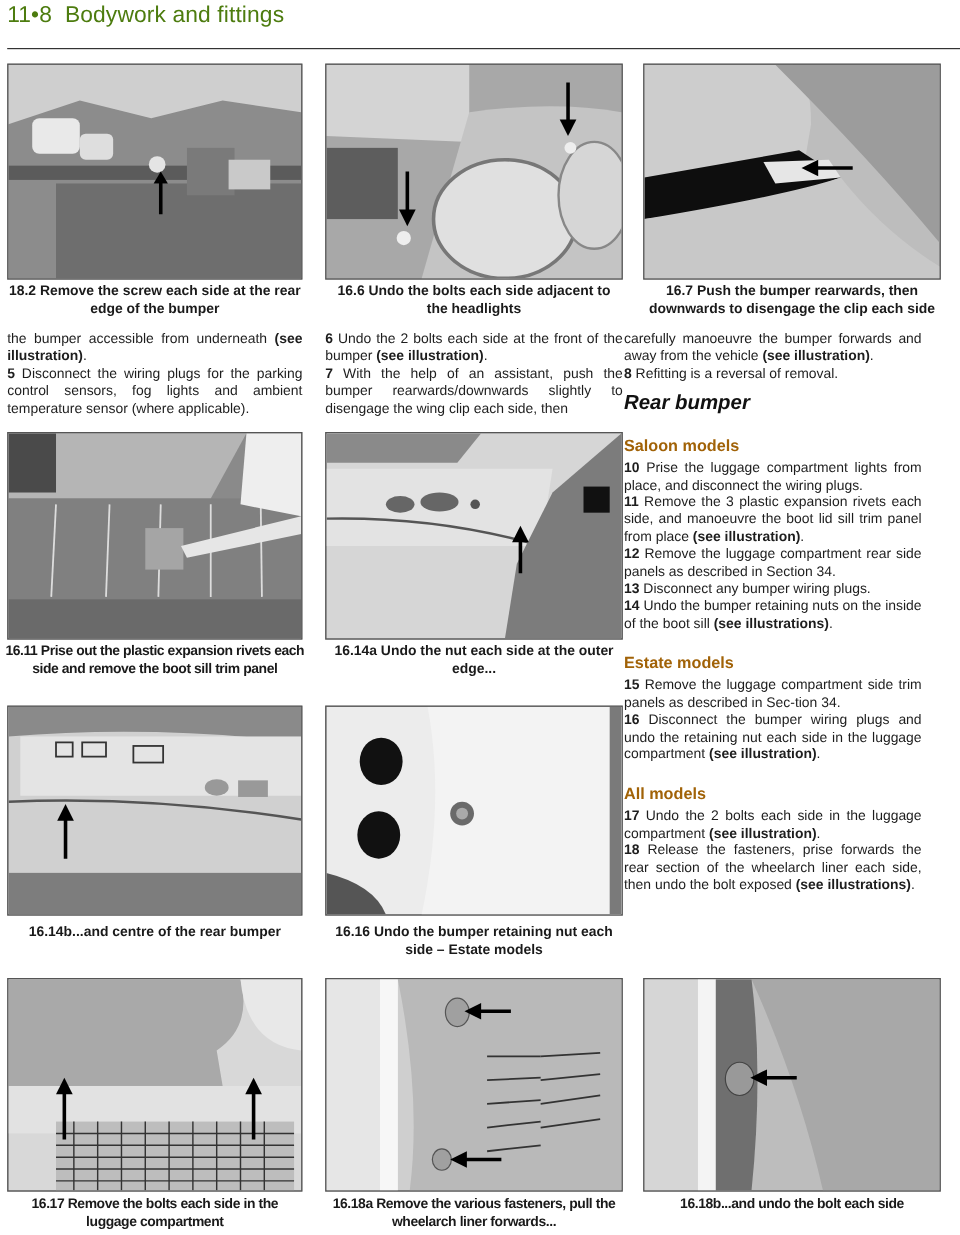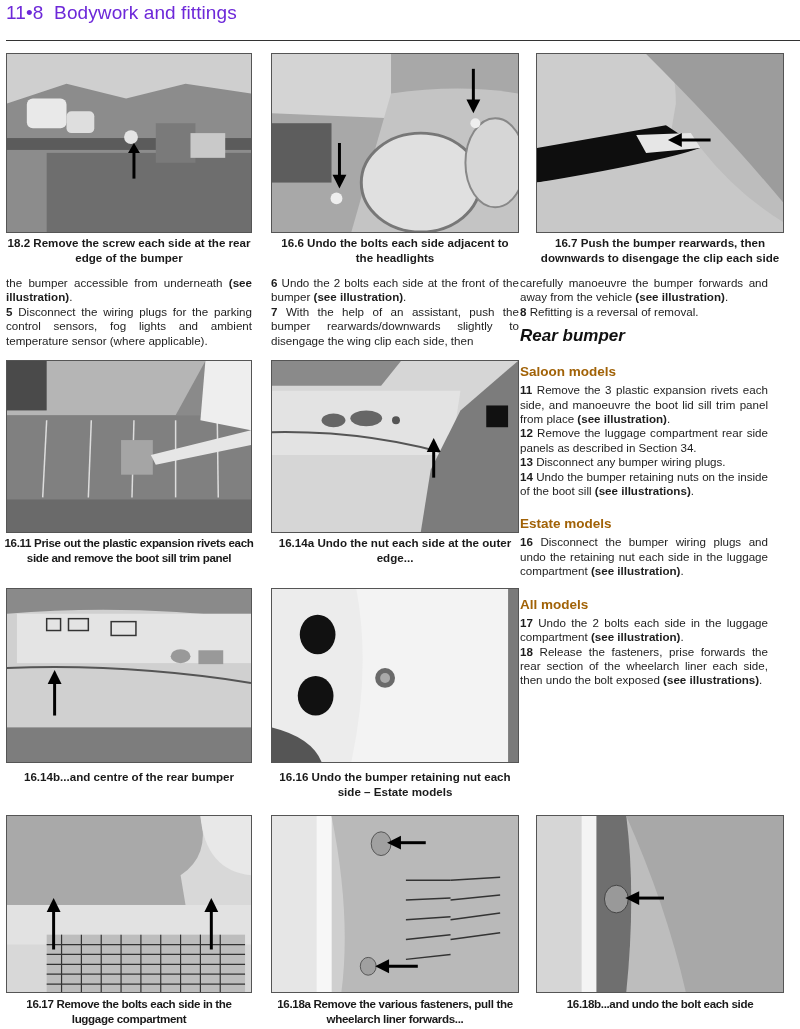--- a/index.html
+++ b/index.html
@@ -1,19 +1,19 @@
 <!DOCTYPE html>
 <html><head>
 <meta charset="utf-8">
 <style>
   * { box-sizing: border-box; margin: 0; padding: 0; }
   html, body { width: 800px; height: 1029px; background: #ffffff; overflow: hidden; }
   body { position: relative; font-family: "Liberation Sans", sans-serif; color: #1a1a1a; }
 
-  .page-header { position: absolute; left: 6px; top: 2px; font-size: 19px; color: #6d28d9; letter-spacing: 0.1px; }
+  .page-header { position: absolute; left: 6px; top: 2px; font-size: 19px; color: #4d7c0f; letter-spacing: 0.1px; }
   .page-rule { position: absolute; left: 6px; right: 0; top: 40px; height: 1px; background: #333; }
 
   .fig { position: absolute; border: 1px solid #555; overflow: hidden; background: #9a9a9a; }
   .fig svg { display: block; width: 100%; height: 100%; }
   .caption { position: absolute; font-weight: bold; font-size: 11.6px; line-height: 14.5px; text-align: center; color: #1a1a1a; }
   .caption.condensed { font-size: 11.6px; letter-spacing: -0.35px; }
 
   .body-col { position: absolute; font-size: 11.6px; line-height: 14.4px; text-align: justify; color: #1d1d1d; }
   .body-col p { margin: 0; }
   .body-col b { font-weight: bold; }
@@ -86,25 +86,27 @@
 <div class="body-col" style="left:271px; top:276px; width:248px;">
   <p><b>6</b><span> Undo the 2 bolts each side at the front of the bumper </span><b>(see illustration)</b><span>.</span></p>
   <p><b>7</b><span> With the help of an assistant, push the bumper rearwards/downwards slightly to disengage the wing clip each side, then</span></p>
 </div>
 
 <div class="body-col" style="left:520px; top:276px; width:248px;">
   <p><span>carefully manoeuvre the bumper forwards and away from the vehicle </span><b>(see illustration)</b><span>.</span></p>
   <p><b>8</b><span> Refitting is a reversal of removal.</span></p>
   <div class="section-heading">Rear bumper</div>
   <div class="sub-heading">Saloon models</div>
+  <p><b>10</b><span> Prise the luggage compartment lights from place, and disconnect the wiring plugs.</span></p>
   <p><b>11</b><span> Remove the 3 plastic expansion rivets each side, and manoeuvre the boot lid sill trim panel from place </span><b>(see illustration)</b><span>.</span></p>
   <p><b>12</b><span> Remove the luggage compartment rear side panels as described in Section 34.</span></p>
   <p><b>13</b><span> Disconnect any bumper wiring plugs.</span></p>
   <p><b>14</b><span> Undo the bumper retaining nuts on the inside of the boot sill </span><b>(see illustrations)</b><span>.</span></p>
   <div class="sub-heading">Estate models</div>
+  <p><b>15</b><span> Remove the luggage compartment side trim panels as described in Sec-tion 34.</span></p>
   <p><b>16</b><span> Disconnect the bumper wiring plugs and undo the retaining nut each side in the luggage compartment </span><b>(see illustration)</b><span>.</span></p>
   <div class="sub-heading">All models</div>
   <p><b>17</b><span> Undo the 2 bolts each side in the luggage compartment </span><b>(see illustration)</b><span>.</span></p>
   <p><b>18</b><span> Release the fasteners, prise forwards the rear section of the wheelarch liner each side, then undo the bolt exposed </span><b>(see illustrations)</b><span>.</span></p>
 </div>
 
 <div class="fig" style="left:6px; top:360px; width:246px; height:173px;">
   <svg viewBox="0 0 246 173" preserveAspectRatio="none">
     <rect width="246" height="173" fill="#8a8a8a"></rect>
     <path d="M0 0 H200 L170 55 H0 Z" fill="#b5b5b5"></path>

